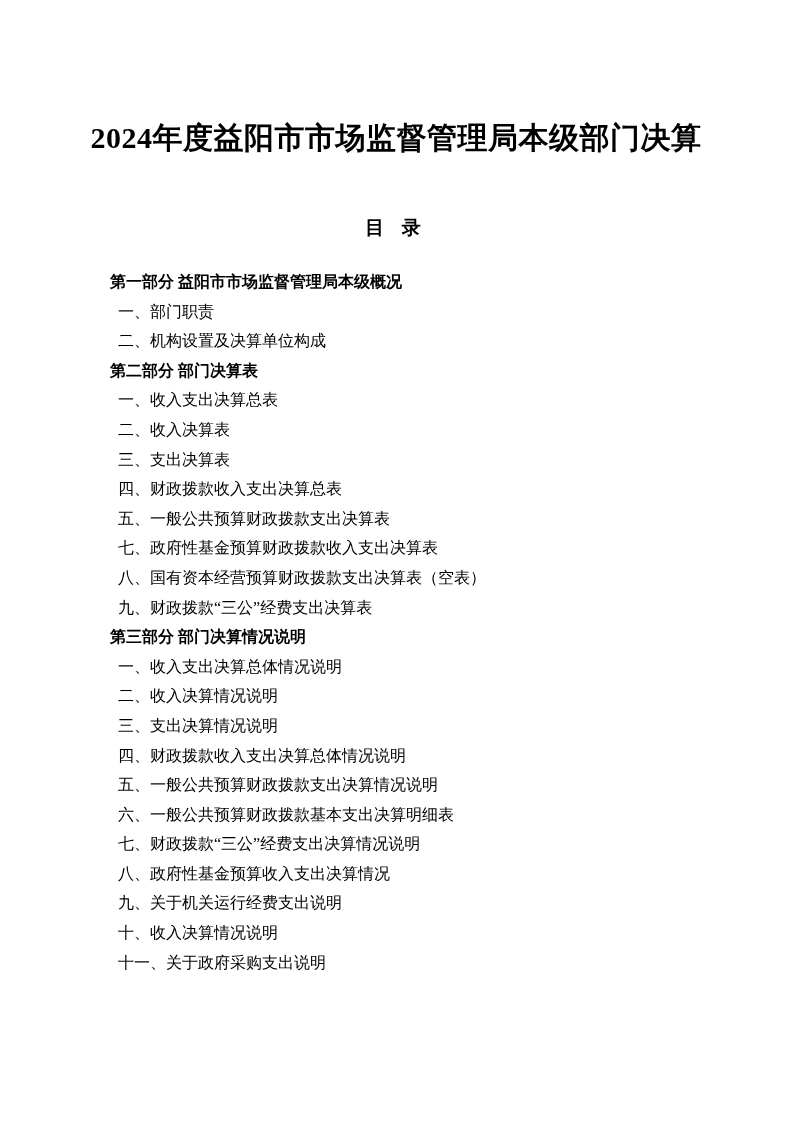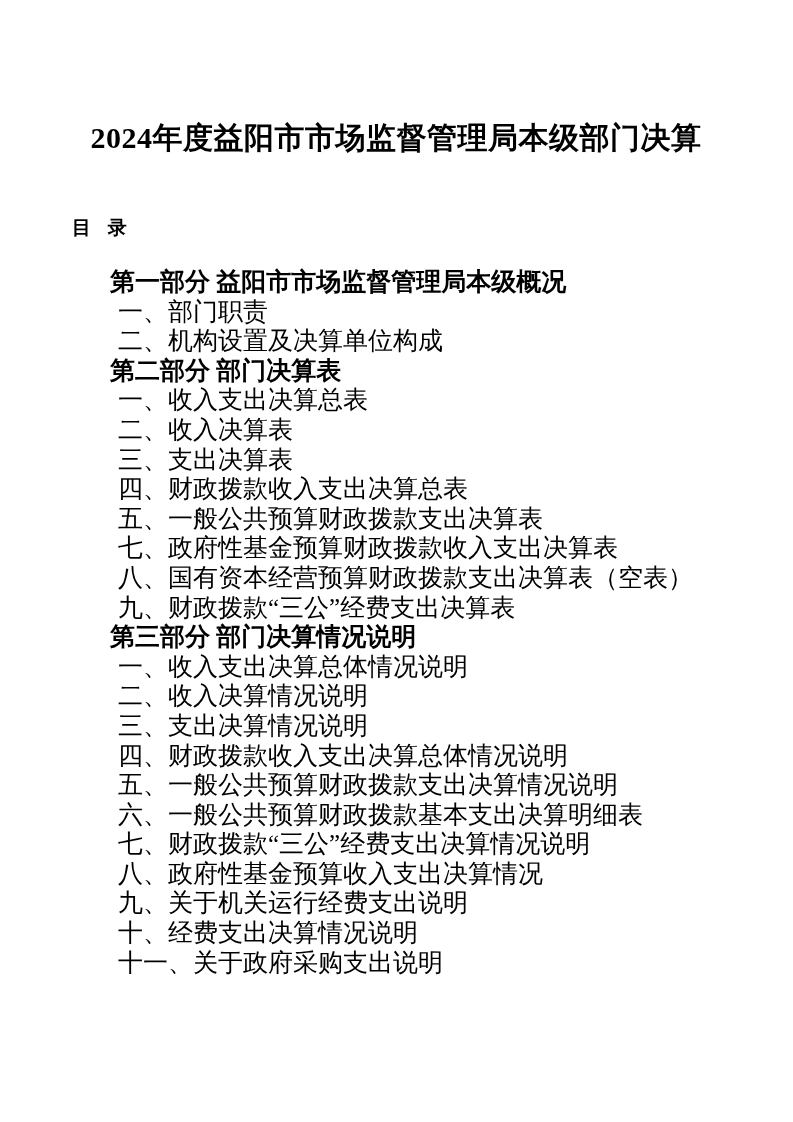--- a/index.html
+++ b/index.html
@@ -28,33 +28,33 @@
     text-align: center;
     font-size: 30px;
     font-weight: bold;
     letter-spacing: 0.5px;
     line-height: 1.3;
     font-family: "Liberation Serif", "DejaVu Serif", serif;
   }
   .toc-heading {
     margin: 0;
     padding-top: 58px;
-    text-align: left;
+    text-align: center;
     font-size: 19px;
     font-weight: bold;
     letter-spacing: 6px;
-    font-family: Liberation Serif, serif;
+    font-family: Liberation Sans, sans-serif;
   }
   .toc-list {
     margin: 0;
     padding: 26px 0 0 0;
     list-style: none;
   }
   .toc-item {
-    font-size: 25px;
+    font-size: 16px;
     line-height: 29.6px;
     white-space: nowrap;
     font-family: "Liberation Serif", "DejaVu Serif", serif;
   }
   .toc-item.part {
     font-weight: bold;
     padding-left: 38px;
   }
   .toc-item.entry {
     font-weight: normal;
@@ -83,16 +83,16 @@
       <li class="toc-item part">第三部分  部门决算情况说明</li>
       <li class="toc-item entry">一、收入支出决算总体情况说明</li>
       <li class="toc-item entry">二、收入决算情况说明</li>
       <li class="toc-item entry">三、支出决算情况说明</li>
       <li class="toc-item entry">四、财政拨款收入支出决算总体情况说明</li>
       <li class="toc-item entry">五、一般公共预算财政拨款支出决算情况说明</li>
       <li class="toc-item entry">六、一般公共预算财政拨款基本支出决算明细表</li>
       <li class="toc-item entry">七、财政拨款“三公”经费支出决算情况说明</li>
       <li class="toc-item entry">八、政府性基金预算收入支出决算情况</li>
       <li class="toc-item entry">九、关于机关运行经费支出说明</li>
-      <li class="toc-item entry">十、经费支出决算情况说明</li>
+      <li class="toc-item entry">十、收入决算情况说明</li>
       <li class="toc-item entry">十一、关于政府采购支出说明</li>
     </ul>
 </div>
 
 </body></html>

